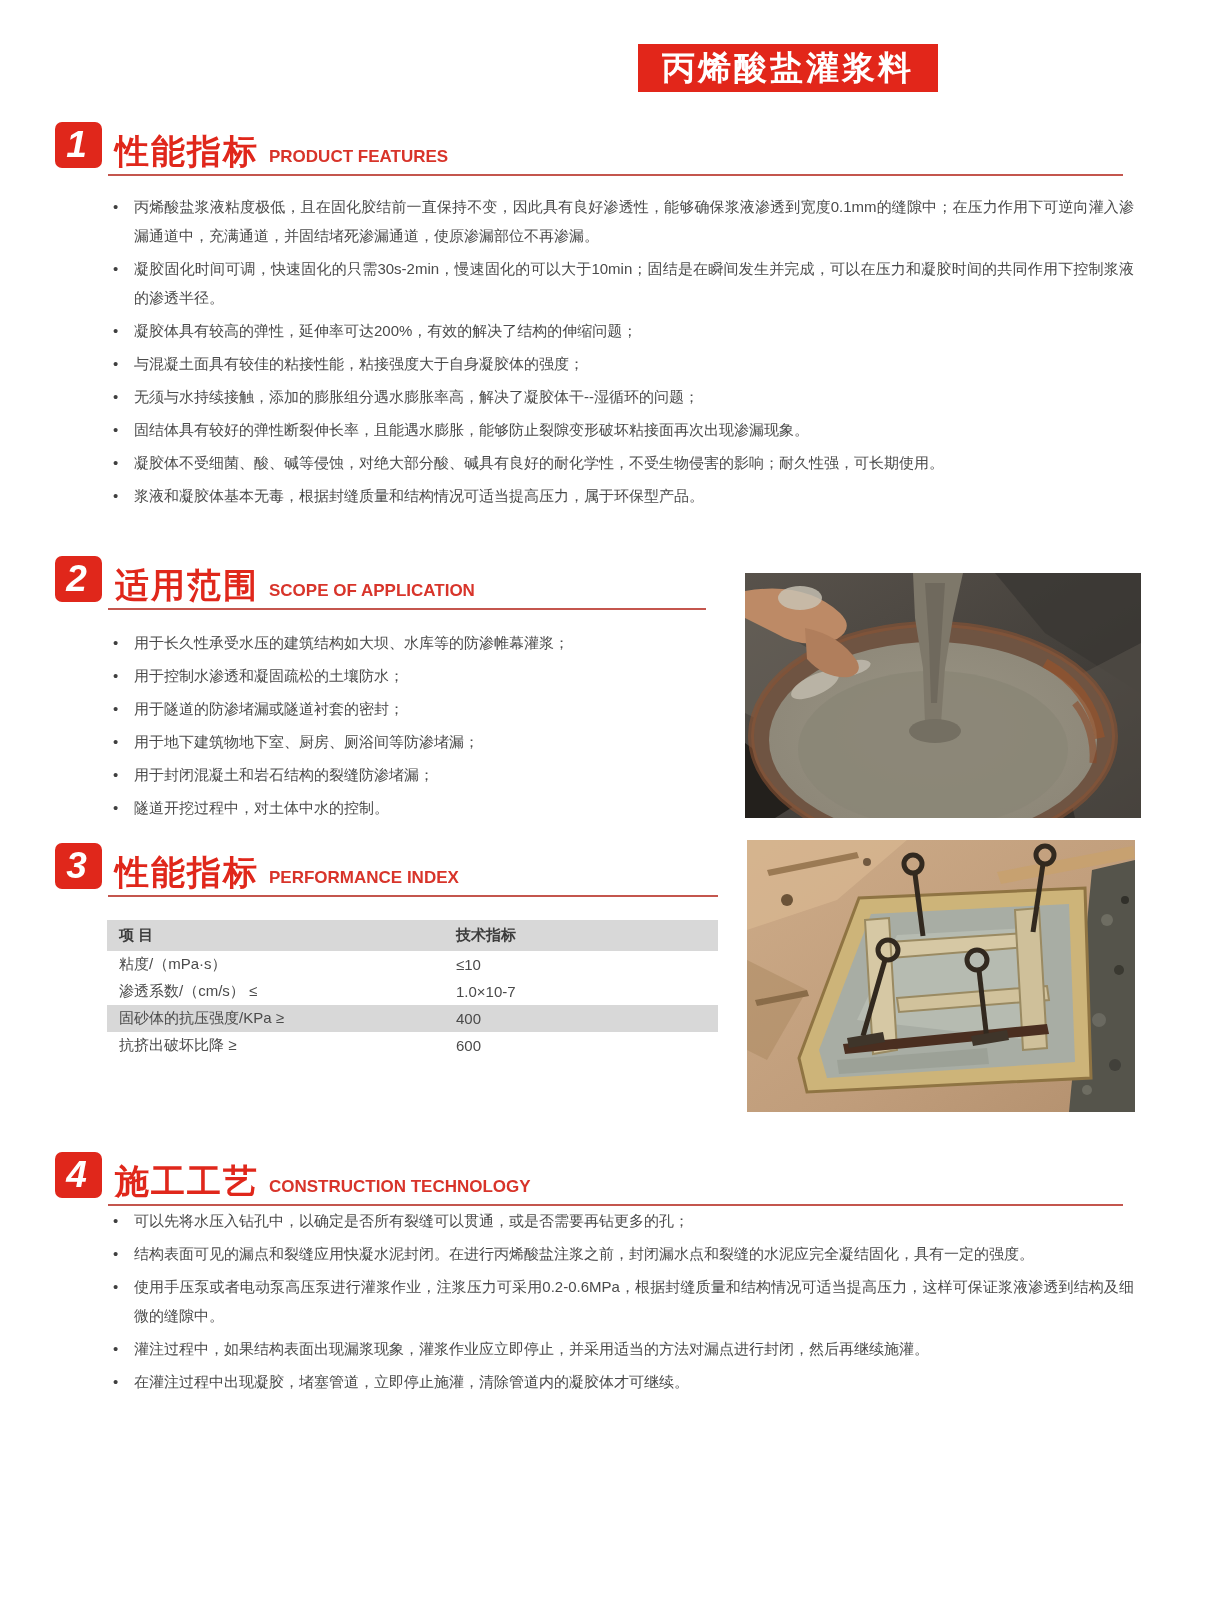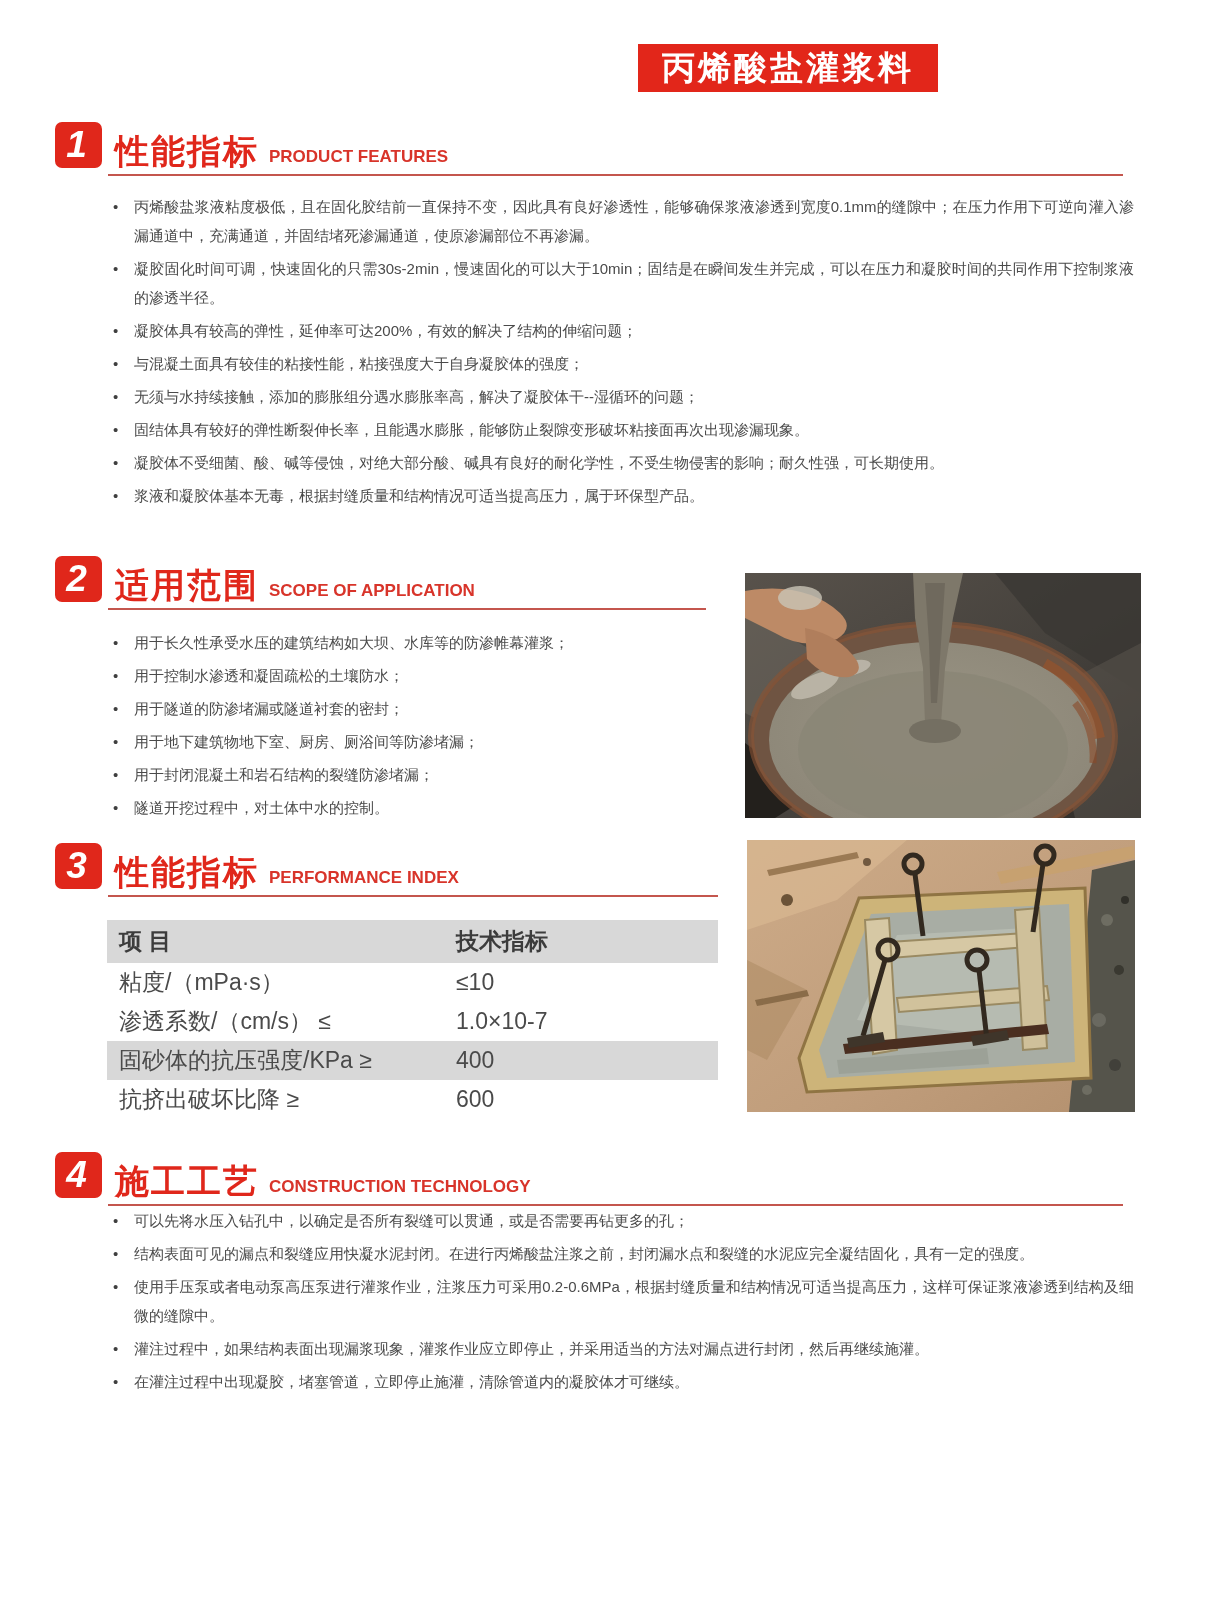--- a/index.html
+++ b/index.html
@@ -29,21 +29,21 @@
               margin-bottom:4px;text-align:justify;}
   ul.blist li::before{content:"•";position:absolute;left:6px;top:0px;font-size:15px;color:#3f3f3f;}
   .w-wide li{width:1000px;}
   .w-narrow li{width:600px;}
   .gap li{margin-bottom:5px;}
 
   .intro-line{font-size:19px;font-weight:bold;color:#3d3d3d;margin:14px 0 8px 75px;line-height:28px;}
 
   
   table.spec{border-collapse:collapse;width:611px;margin-left:52px;margin-top:23px;
-             font-size:23px;color:#4a4a4a;}
+             font-size:15px;color:#4a4a4a;}
   table.spec td{padding:4px 0 4px 12px;vertical-align:middle;}
   table.spec td.c2{padding-left:6px;}
   table.spec col.c1{width:343px;}
   tr.band{background:#d8d8d8;}
   tr.hdr td{font-weight:bold;color:#3c3c3c;padding-top:6px;padding-bottom:6px;}
   .cellline{line-height:27px;}
 
   
   .photo{position:absolute;overflow:hidden;}
   .photo svg{display:block;}

